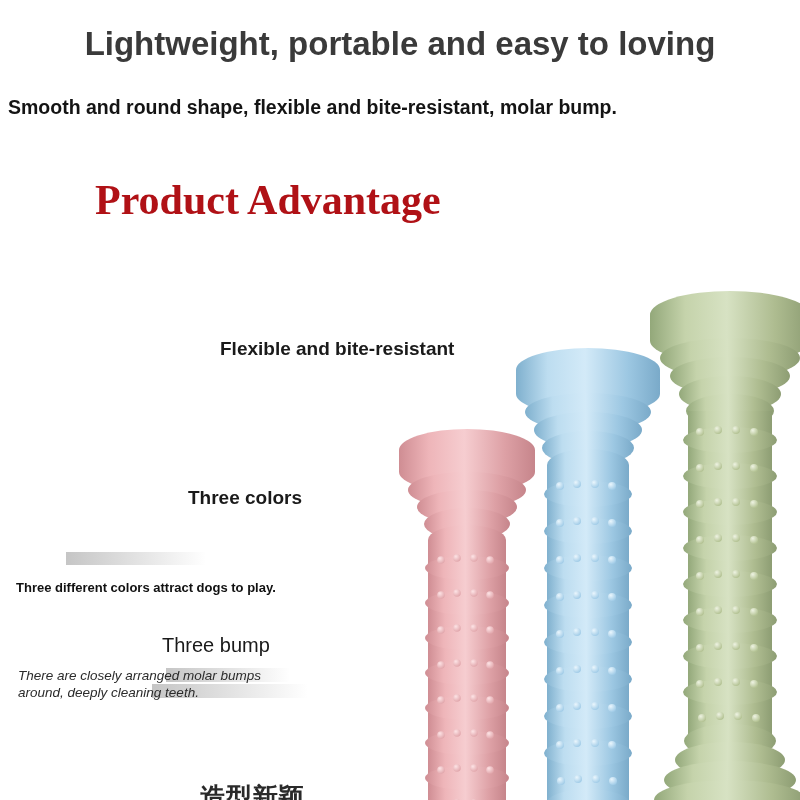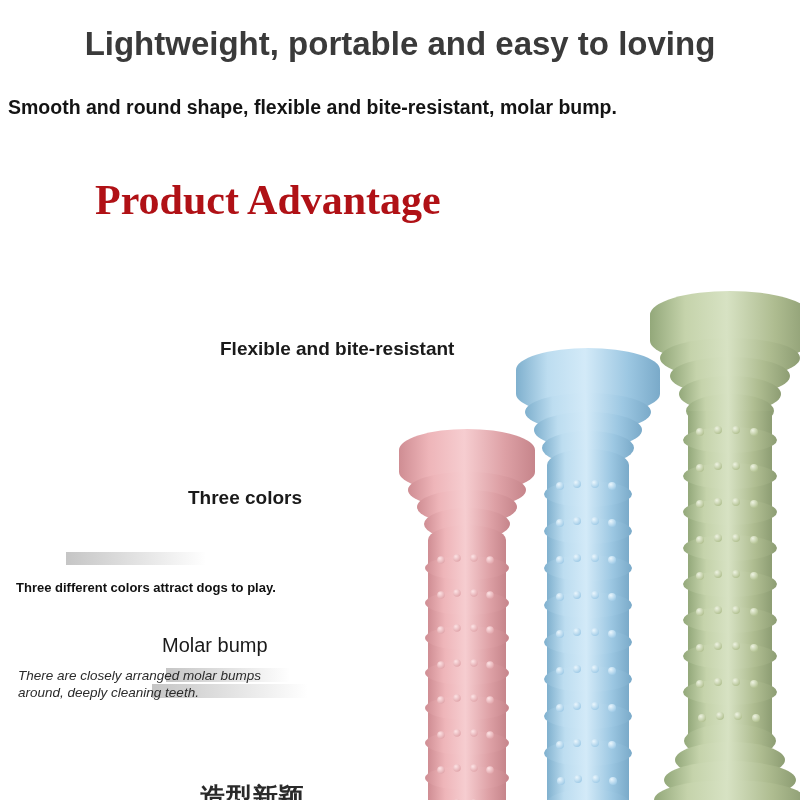--- a/index.html
+++ b/index.html
@@ -371,20 +371,20 @@
   </div>
 
   <div class="pa-title">Product Advantage</div>
 
   <div class="f-head" style="left:220px;top:338px;">Flexible and bite-resistant</div>
 
   <div class="f-head" style="left:188px;top:487px;">Three colors</div>
   <div class="band-smear" style="left:66px;top:552px;width:140px;"></div>
   <div class="f-body strong" style="left:16px;top:580px;width:290px;">Three different colors attract dogs to play.</div>
 
-  <div class="f-head" style="left:162px;top:634px;font-weight:400;font-size:20px;">Molar bump</div>
+  <div class="f-head" style="left:162px;top:634px;font-weight:400;font-size:20px;">Three bump</div>
   <div class="band-smear" style="left:166px;top:668px;width:124px;height:14px;"></div>
   <div class="band-smear" style="left:152px;top:684px;width:156px;height:14px;"></div>
   <div class="f-body" style="left:18px;top:668px;width:282px;font-style:italic;">There are closely arranged molar bumps around, deeply cleaning teeth.</div>
 
   <div class="bottom-text">造型新颖</div>
 
 </div>
 
 </body></html>

